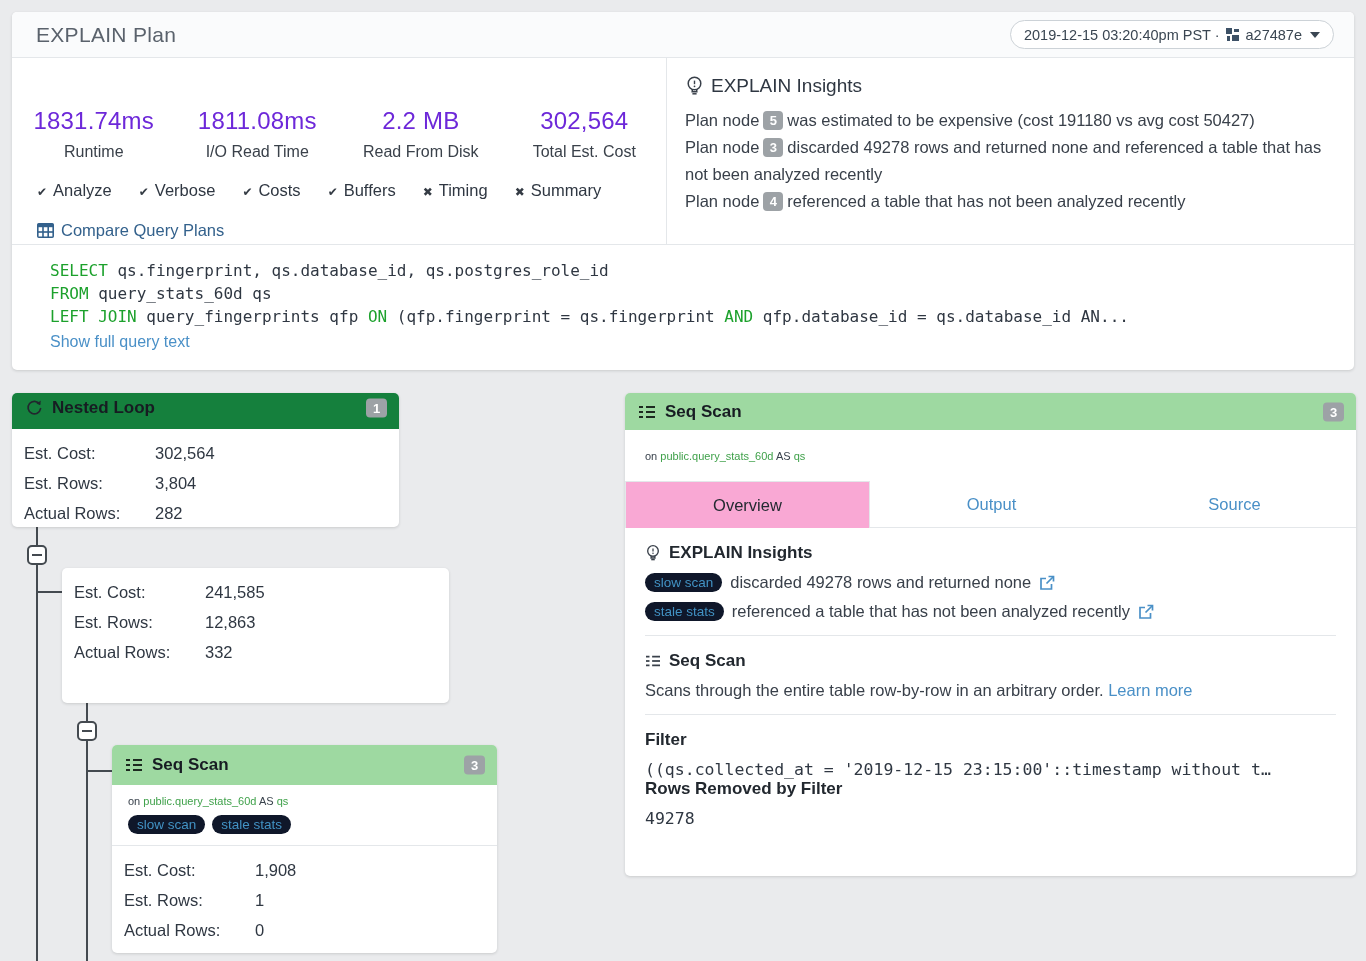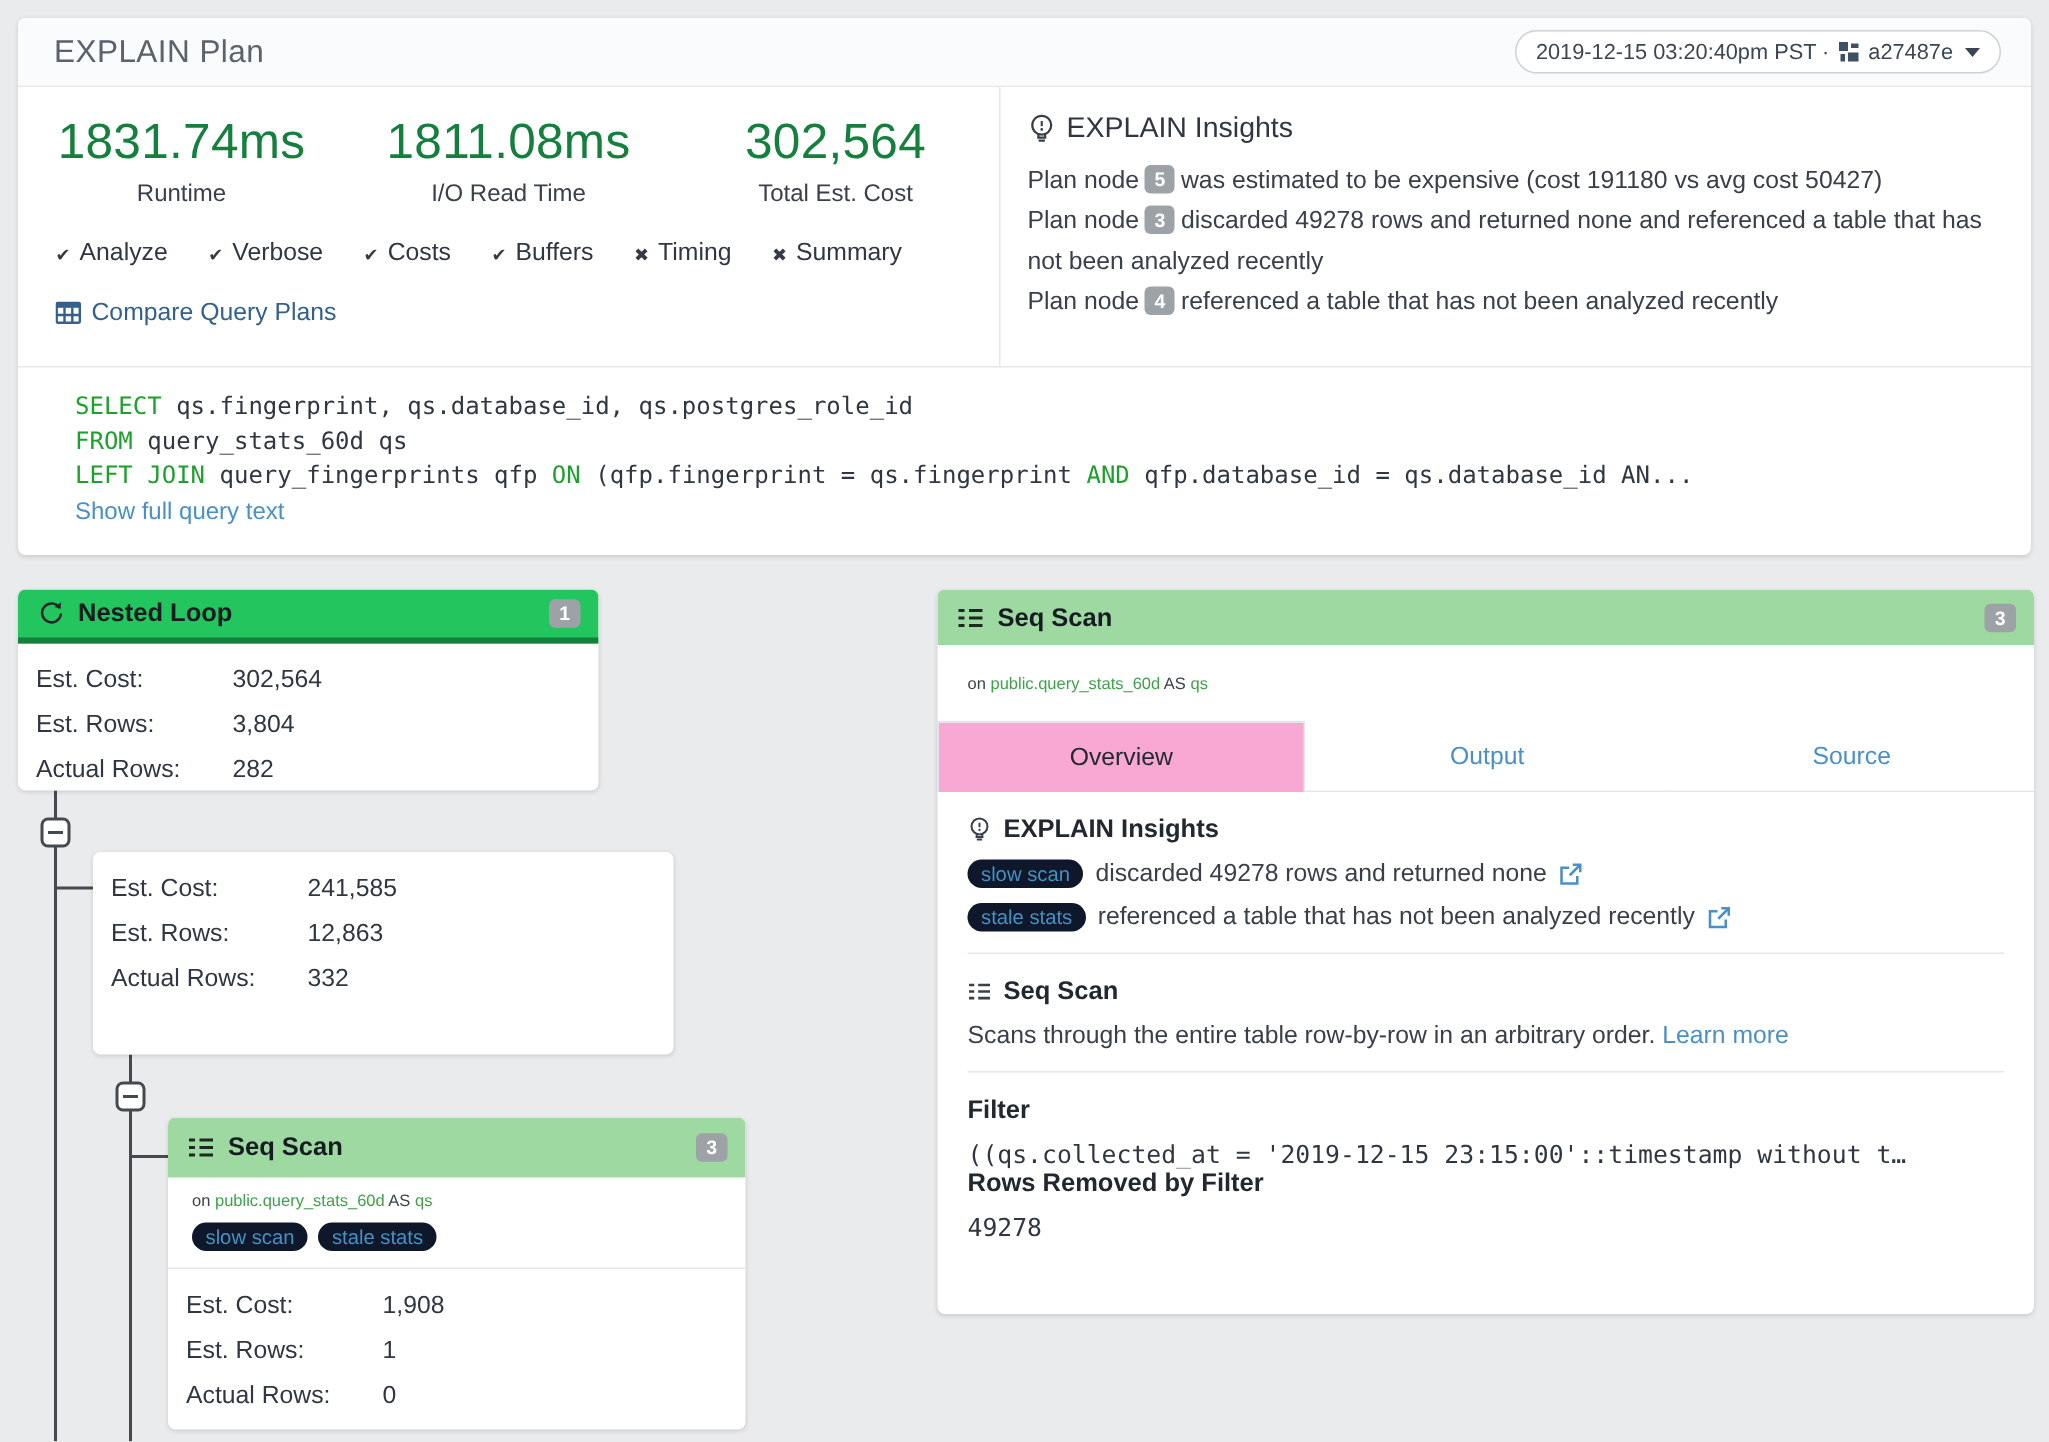--- a/index.html
+++ b/index.html
@@ -12,21 +12,21 @@
   .top-card { left:12px; top:12px; width:1342px; height:358px; }
   .panel-header { position:relative; height:46px; background:#fafbfc; border-bottom:1px solid #e4e7ea; border-radius:5px 5px 0 0; display:flex; align-items:center; padding:0 20px 0 24px; }
   .page-title { font-size:21px; font-weight:400; color:#5a626c; letter-spacing:.3px; }
   .snapshot-btn { position:absolute; right:20px; top:8px; height:29px; display:flex; align-items:center; gap:6px; background:#fff; border:1px solid #ccd2d7; border-radius:15px; padding:0 13px; font-size:14.5px; color:#3a4652; font-family:inherit; cursor:pointer; }
   .caret-down { width:0; height:0; border-left:5px solid transparent; border-right:5px solid transparent; border-top:6px solid #3a4652; margin-left:2px; }
 
   .panel-middle { display:flex; height:187px; border-bottom:1px solid #e4e7ea; }
   .stats-col { width:655px; border-right:1px solid #e4e7ea; padding-top:17px; }
   .stats-row { display:flex; }
   .stat { flex:1; text-align:center; }
-  .stat-value { font-size:33px; color:#15803d; letter-spacing:.2px; }
+  .stat-value { font-size:24px; color:#6d28d9; letter-spacing:.2px;margin-top:32px; }
   .stat-label { font-size:16px; color:#3a414a; margin-top:8px; }
   .flags-row { display:flex; gap:27px; padding-left:25px; margin-top:20px; }
   .flag { display:flex; align-items:center; gap:6px; font-size:16.5px; color:#2f3742; }
   .flag-mark { font-family:"DejaVu Sans", sans-serif; font-size:12px; color:#343b44; position:relative; top:1px; }
   .compare-row { padding-left:25px; margin-top:21px; }
   .compare-link { display:inline-flex; align-items:center; gap:7px; font-size:16.5px; color:#33618c; text-decoration:none; cursor:pointer; }
 
   .insights-col { flex:1; padding:17px 22px 0 18px; }
   .insights-title { display:flex; align-items:center; gap:7px; font-size:19px; color:#2f3742; }
   .insights-list { margin-top:10px; }
@@ -38,21 +38,21 @@
   .kw { color:#1ca12c; }
   .show-link { display:inline-block; margin-top:5px; font-size:16px; color:#4a90c7; cursor:pointer; }
 
   
   .tline { position:absolute; background:#444a50; }
   .collapse-box { position:absolute; width:20px; height:20px; background:#fff; border:2px solid #444a50; border-radius:5px; cursor:pointer; z-index:5; display:flex; align-items:center; justify-content:center; }
   .collapse-box .minus { width:10px; height:2px; background:#444a50; }
 
   
   .node-card { overflow:hidden; cursor:pointer; }
-  .node-header { position:relative; height:36px; background:#22c55e; border-bottom:4px solid #15803d; display:flex; align-items:center; padding-left:13px; gap:9px; }
+  .node-header { position:relative; height:36px; background:#15803d; border-bottom:6px solid #15803d; display:flex; align-items:center; padding-left:13px; gap:9px; }
   .node-header.green { background:#9ed9a1; border-bottom:none; height:40px; }
   .node-title { font-size:17px; font-weight:bold; color:#171c22; }
   .node-num { position:absolute; right:12px; top:50%; transform:translateY(-50%); display:inline-flex; align-items:center; justify-content:center; min-width:21px; height:19px; border-radius:4px; background:#9da2a6; color:#fff; font-size:13px; font-weight:bold; }
   .node-body { padding:9px 0 0 12px; }
   .kv-row { display:flex; font-size:16.5px; line-height:30px; color:#2f3742; }
   .kv-label { width:131px; }
   .table-block { padding:10px 16px 11px 16px; border-bottom:1px solid #e4e7ea; }
   .table-line { font-size:11px; color:#39424c; }
   .tbl-link { color:#3fa14a; cursor:pointer; }
   .tag-row { display:flex; gap:7px; margin-top:8px; }
@@ -106,20 +106,24 @@
         <div class="stats-row">
           <div class="stat">
             <div class="stat-value">1831.74ms</div>
             <div class="stat-label">Runtime</div>
           </div>
           <div class="stat">
             <div class="stat-value">1811.08ms</div>
             <div class="stat-label">I/O Read Time</div>
           </div>
           <div class="stat">
+            <div class="stat-value">2.2 MB</div>
+            <div class="stat-label">Read From Disk</div>
+          </div>
+          <div class="stat">
             <div class="stat-value">302,564</div>
             <div class="stat-label">Total Est. Cost</div>
           </div>
         </div>
         <div class="flags-row">
           <span class="flag">
               <span class="flag-mark">✔</span>
               <span>Analyze</span>
             </span>
           <span class="flag">

